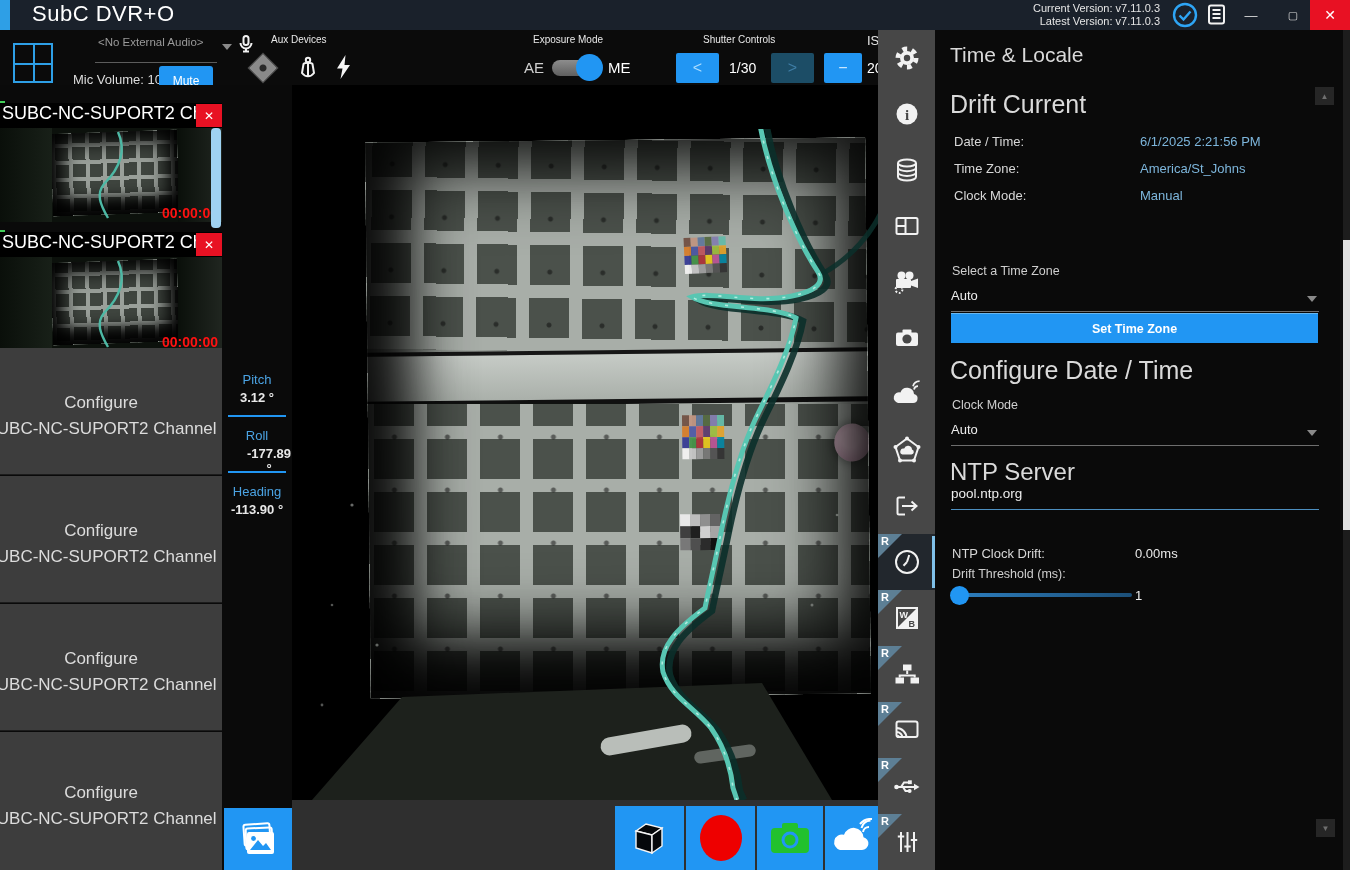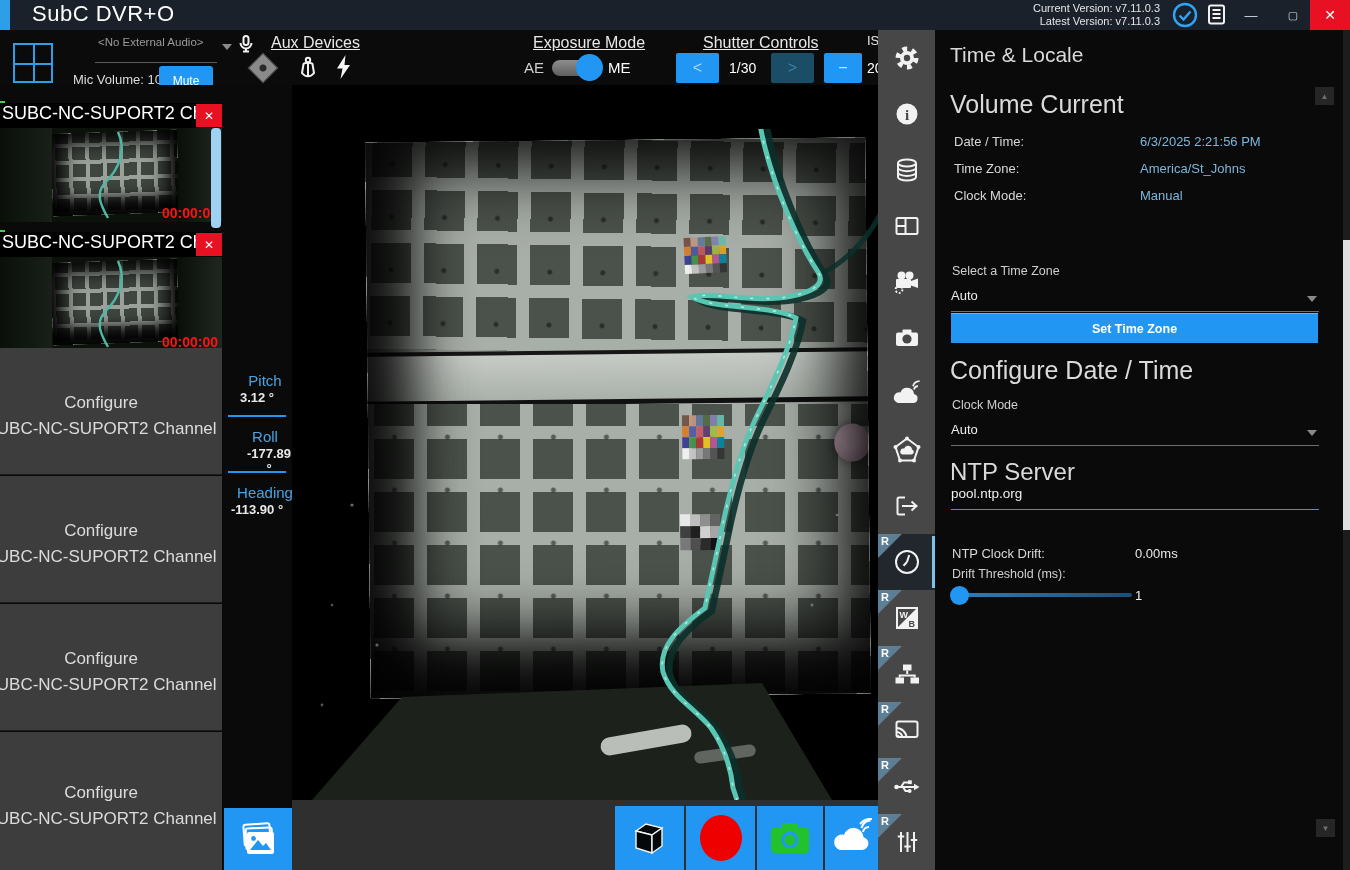--- a/index.html
+++ b/index.html
@@ -24,21 +24,21 @@
   .grid-btn { left:13px; top:43px; width:40px; height:40px; border:2px solid #2e9fe6; }
   .grid-btn::before { content:""; position:absolute; left:50%; top:0; width:2px; height:100%; background:#2e9fe6; }
   .grid-btn::after  { content:""; position:absolute; top:50%; left:0; height:2px; width:100%; background:#2e9fe6; }
   .audio-select { left:98px; top:36px; width:110px; font-size:11.5px; color:#9a9a9a; white-space:nowrap; overflow:hidden; }
   .audio-underline { left:95px; top:62px; width:122px; height:1px; background:#5c5c5c; }
   .chev { width:0; height:0; border-left:5px solid transparent; border-right:5px solid transparent; border-top:6px solid #8a8a8a; }
   .mic-chev { left:222px; top:44px; }
   .mic-vol { left:73px; top:72px; font-size:13px; color:#ddd; white-space:nowrap; width:86px; overflow:hidden; }
   .mute-btn { left:159px; top:66px; width:54px; height:29px; background:#2196f3; border-radius:3px; color:#fff; font-size:12px; display:flex; align-items:center; justify-content:center; }
 
-  .grp-title { font-size:16px; color:#e8e8e8;text-decoration:underline; }
+  .grp-title { font-size:10px; color:#e8e8e8; }
   .aux-title { left:271px; top:34px; }
   .aux-diamond { left:252px; top:57px; width:22px; height:22px; transform:rotate(45deg); background:radial-gradient(circle at 50% 50%, #2a2a2a 0 3px, #8a8a8a 4px 100%); border:1px solid #4a4a4a; }
   .exp-title { left:533px; top:34px; }
   .ae-label { left:524px; top:59px; font-size:15px; color:#cfcfcf; }
   .toggle-track { left:552px; top:60px; width:46px; height:16px; border-radius:8px; background:linear-gradient(#8d8d8d,#5f5f5f); }
   .toggle-knob { left:576px; top:54px; width:27px; height:27px; border-radius:50%; background:#2196f3; }
   .me-label { left:608px; top:59px; font-size:15px; color:#fff; }
   .shutter-title { left:703px; top:34px; }
   .ctl-btn { top:53px; height:30px; border-radius:2px; display:flex; align-items:center; justify-content:center; font-size:16px; }
   .btn-shut-prev { left:676px; width:43px; background:#2196f3; color:#aadcff; }
@@ -64,21 +64,21 @@
     box-shadow: inset 0 0 20px 10px #000, inset 0 -14px 14px rgba(0,0,0,.8); }
   .thumb-shade-l { position:absolute; left:0; top:0; width:52px; height:94px; background:linear-gradient(90deg,#0a0f0a,#182018); }
   .thumb-shade-r { position:absolute; right:0; top:0; width:44px; height:94px; background:linear-gradient(270deg,#202620,#0a0f0a); }
   .ts { position:absolute; right:4px; bottom:1px; font-size:14px; font-weight:bold; color:#ff1212; }
   .cfg-tile { position:absolute; left:0; width:222px; height:127px; background:#3d3d3d; border-bottom:1px solid #1c1c1c; overflow:hidden; }
   .cfg-text { position:absolute; left:-24px; top:42px; width:250px; text-align:center; font-size:17px; color:#dcdcdc; line-height:26px; }
   .left-scroll { left:211px; top:128px; width:10px; height:100px; background:#9fd2f2; border-radius:4px; z-index:4; }
 
   
   .pitch-col { left:222px; top:85px; width:70px; height:785px; background:#0a0a0a; }
-  .tel-label { position:absolute; left:8px; width:70px; text-align:center; font-size:15px; color:#4ba3e3; }
+  .tel-label { position:absolute; left:0; width:70px; text-align:center; font-size:13px; color:#4ba3e3; }
   .tel-value { position:absolute; left:0; width:70px; text-align:center; font-size:13px; font-weight:bold; color:#e8e8e8; }
   .tel-sep { position:absolute; left:6px; width:58px; height:2px; background:#2196f3; }
 
   
   .video { left:292px; top:85px; width:586px; height:715px; background:#000; overflow:hidden; }
   .board { position:absolute; left:76px; top:55px; width:500px; height:556px; transform:rotate(-.6deg); overflow:hidden;
     background:linear-gradient(100deg,#707570 0%, #a8aea8 30%, #b2b8b2 60%, #9aa09a 100%); }
   .sq { background-color:#a8aea8;
     background-image:
       radial-gradient(circle at 33px 33px, rgba(10,10,10,.5) 0 2px, rgba(0,0,0,0) 3px),
@@ -538,23 +538,23 @@
           <line x1="12.3" y1="19.5" x2="18.7" y2="19.5" class="ico" stroke-width="1.8"></line>
           <line x1="18.8" y1="13" x2="25.2" y2="13" class="ico" stroke-width="1.8"></line>
         </svg>
     </div>
   </div>
 
   <div class="abs right-panel">
     <div class="rp-title">Time &amp; Locale</div>
     <div class="scrollbtn" style="left:380px; top:57px;">▲</div>
 
-    <div class="rp-h2" style="top:60px;">Volume Current</div>
+    <div class="rp-h2" style="top:60px;">Drift Current</div>
     <div class="kv-label" style="top:104px;">Date / Time:</div>
-    <div class="kv-value" style="top:104px;">6/3/2025 2:21:56 PM</div>
+    <div class="kv-value" style="top:104px;">6/1/2025 2:21:56 PM</div>
     <div class="kv-label" style="top:131px;">Time Zone:</div>
     <div class="kv-value" style="top:131px;">America/St_Johns</div>
     <div class="kv-label" style="top:158px;">Clock Mode:</div>
     <div class="kv-value" style="top:158px;">Manual</div>
 
     <div class="rp-sub" style="top:234px;">Select a Time Zone</div>
     <div class="dropdown" style="top:258px;">
       <span>Auto</span>
       <div class="dd-chev"></div>
     </div>

